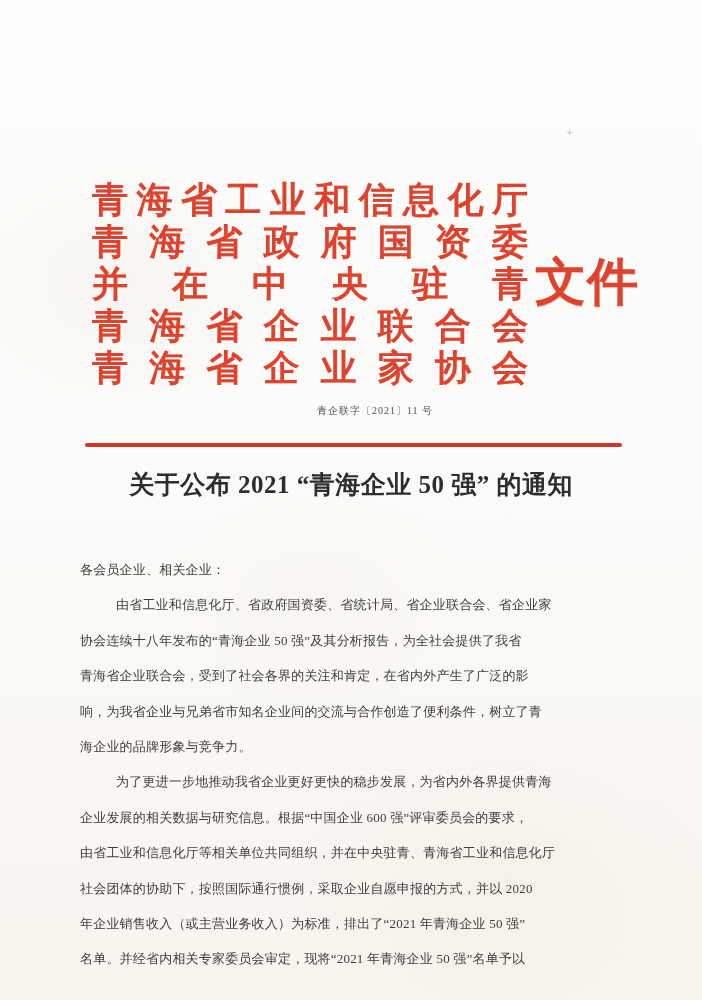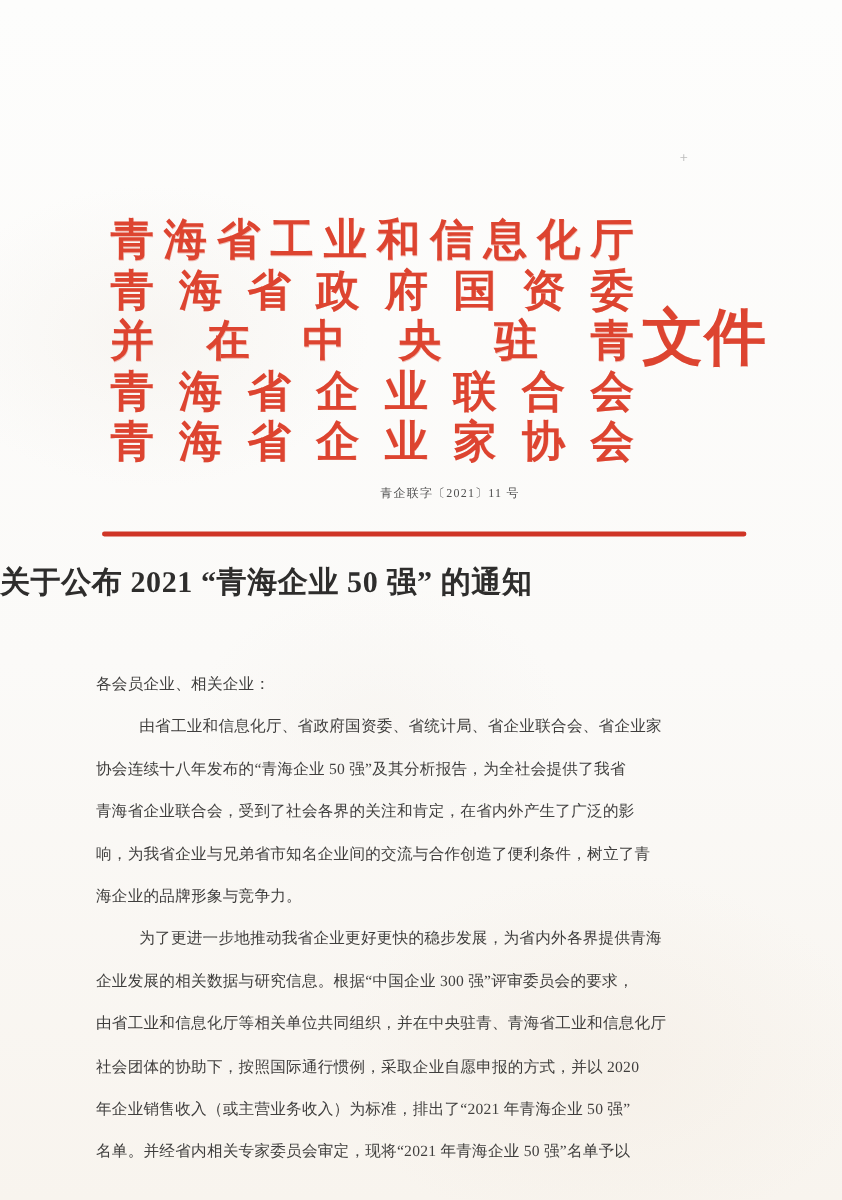--- a/index.html
+++ b/index.html
@@ -78,21 +78,21 @@
     height: 3.5px;
     background: var(--rule-red, #cf3526);
     border-radius: 2px;
   }
   .title {
     position: absolute;
     left: 0;
     top: 468px;
     width: 702px;
     margin: 0;
-    text-align: left;
+    text-align: center;
     font-size: 25px;
     font-weight: 700;
     letter-spacing: 0.5px;
     color: #2e2d2c;
   }
   
   .body {
     position: absolute;
     left: 80px;
     top: 552px;
@@ -142,21 +142,21 @@
     <div class="greeting">各会员企业、相关企业：</div>
     <div class="para">
         <div class="line">由省工业和信息化厅、省政府国资委、省统计局、省企业联合会、省企业家</div>
         <div class="line">协会连续十八年发布的“青海企业 50 强”及其分析报告，为全社会提供了我省</div>
         <div class="line">青海省企业联合会，受到了社会各界的关注和肯定，在省内外产生了广泛的影</div>
         <div class="line">响，为我省企业与兄弟省市知名企业间的交流与合作创造了便利条件，树立了青</div>
         <div class="line">海企业的品牌形象与竞争力。</div>
       </div>
     <div class="para">
         <div class="line">为了更进一步地推动我省企业更好更快的稳步发展，为省内外各界提供青海</div>
-        <div class="line">企业发展的相关数据与研究信息。根据“中国企业 300 强”评审委员会的要求，</div>
+        <div class="line">企业发展的相关数据与研究信息。根据“中国企业 600 强”评审委员会的要求，</div>
         <div class="line">由省工业和信息化厅等相关单位共同组织，并在中央驻青、青海省工业和信息化厅</div>
         <div class="line">社会团体的协助下，按照国际通行惯例，采取企业自愿申报的方式，并以 2020</div>
         <div class="line">年企业销售收入（或主营业务收入）为标准，排出了“2021 年青海企业 50 强”</div>
         <div class="line">名单。并经省内相关专家委员会审定，现将“2021 年青海企业 50 强”名单予以</div>
       </div>
   </div>
 
 </div>
 
 </body></html>

